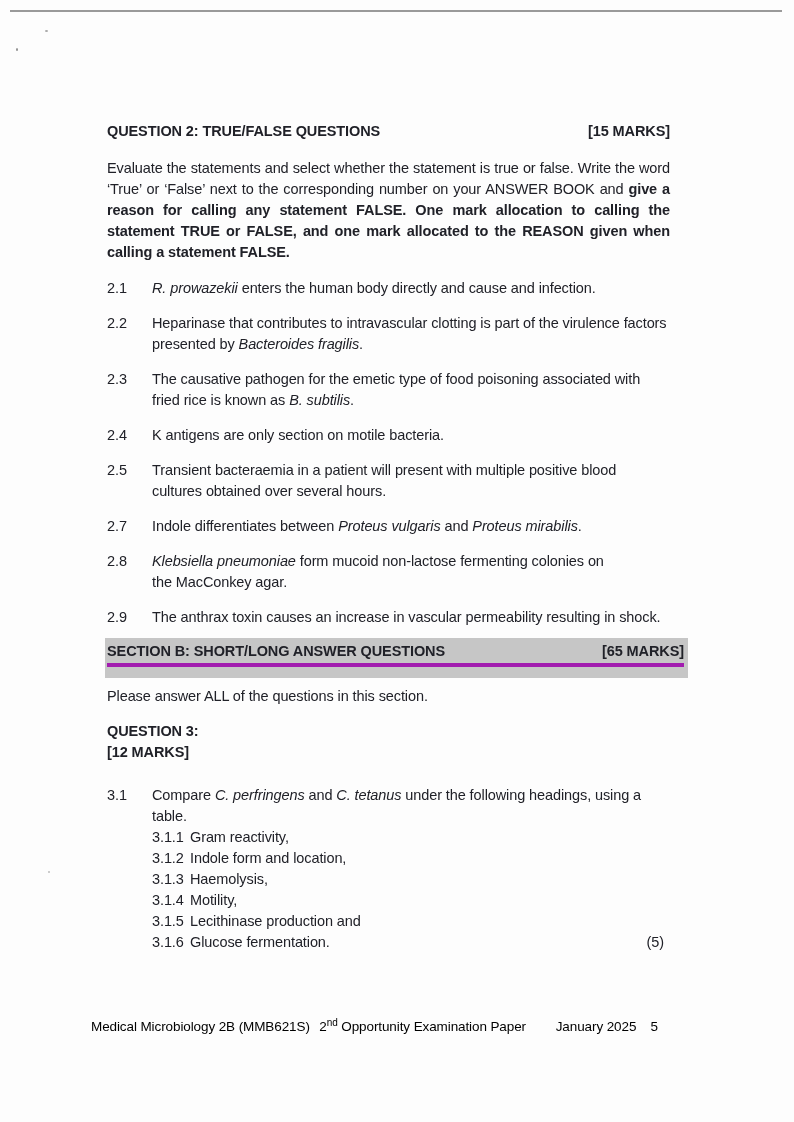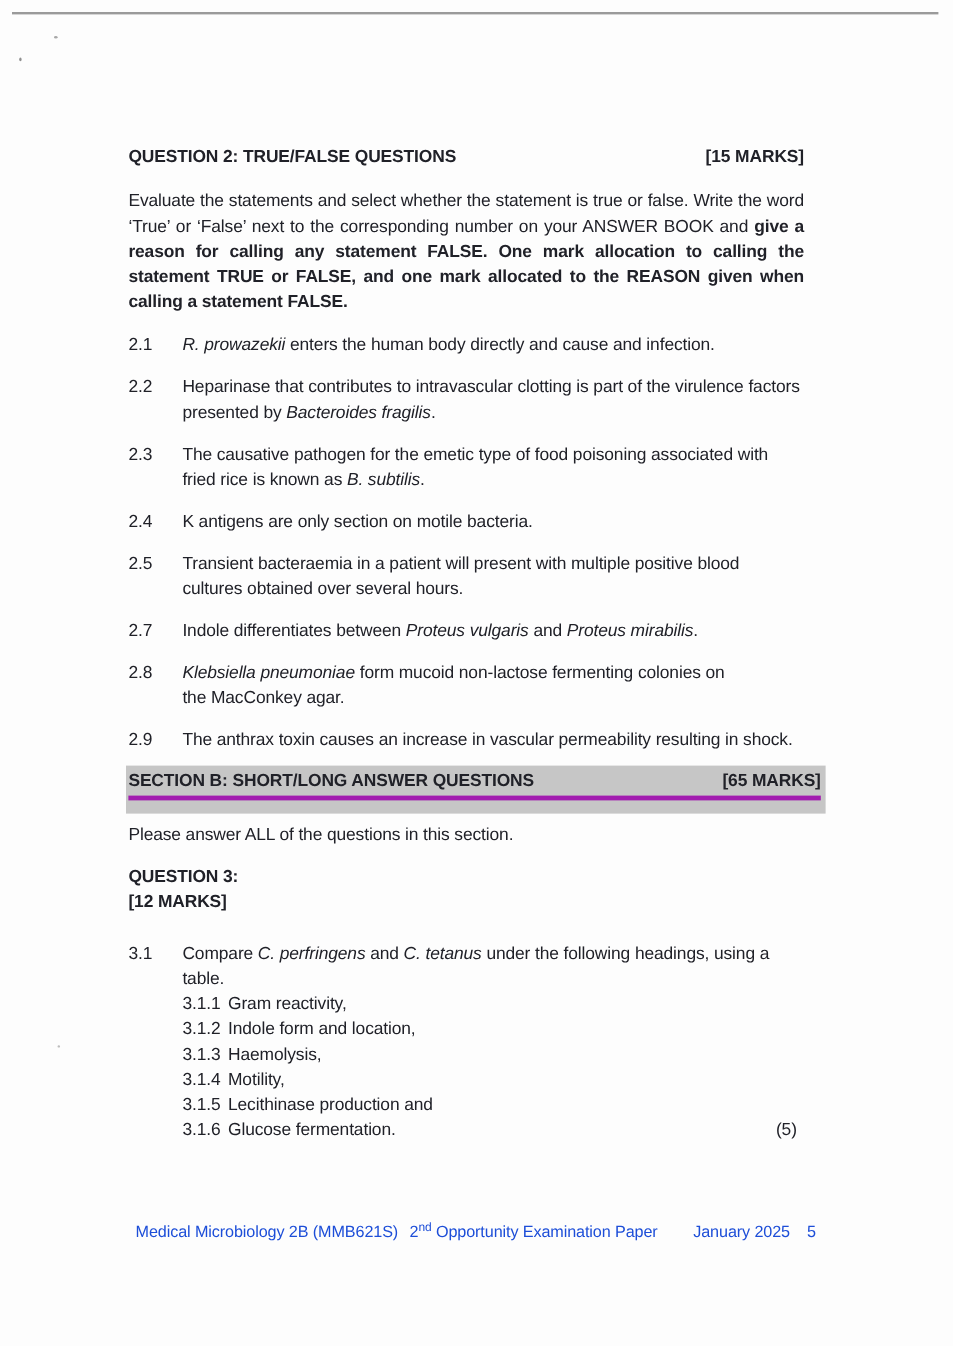--- a/index.html
+++ b/index.html
@@ -28,22 +28,22 @@
   .section-band .hrow{border-bottom:4px solid #a21caf;padding-bottom:1px;}
   .note{margin-top:8px;}
   .q3-head{margin-top:13px;flex-direction:column;}
   .q3-item{display:flex;margin-top:22px;}
   .subitems{margin-left:45px;}
   .sub-row{display:flex;}
   .sub-num{width:38px;flex-shrink:0;}
   .sub-text{flex:1;}
   .sub-marks{margin-left:auto;padding-right:6px;}
   .footer{
-    position:absolute;left:113px;top:1016px;width:567px;
-    font-size:13.5px;color:#1d4ed8;display:flex;align-items:flex-start;white-space:nowrap;
+    position:absolute;left:91px;top:1016px;width:567px;
+    font-size:13.5px;color:#000000;display:flex;align-items:flex-start;white-space:nowrap;
   }
   .footer .gap1{width:16px;}
   .footer .gap2{width:50px;}
   .footer .gap3{width:24px;}
   sup{font-size:10px;line-height:0;}
 </style>
 </head>
 <body>
 
 <div class="top-rule"></div>

